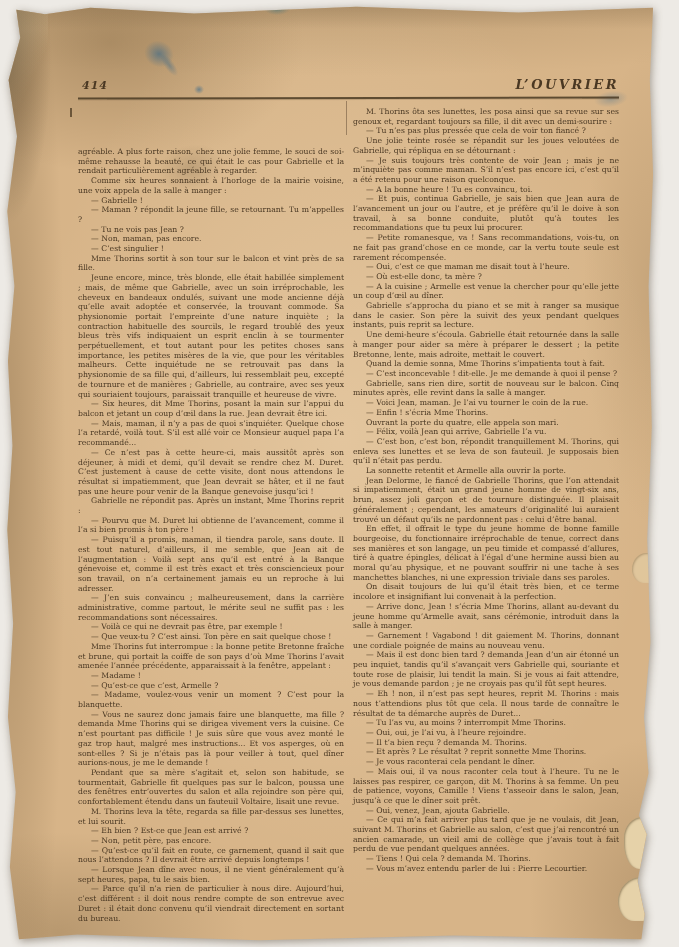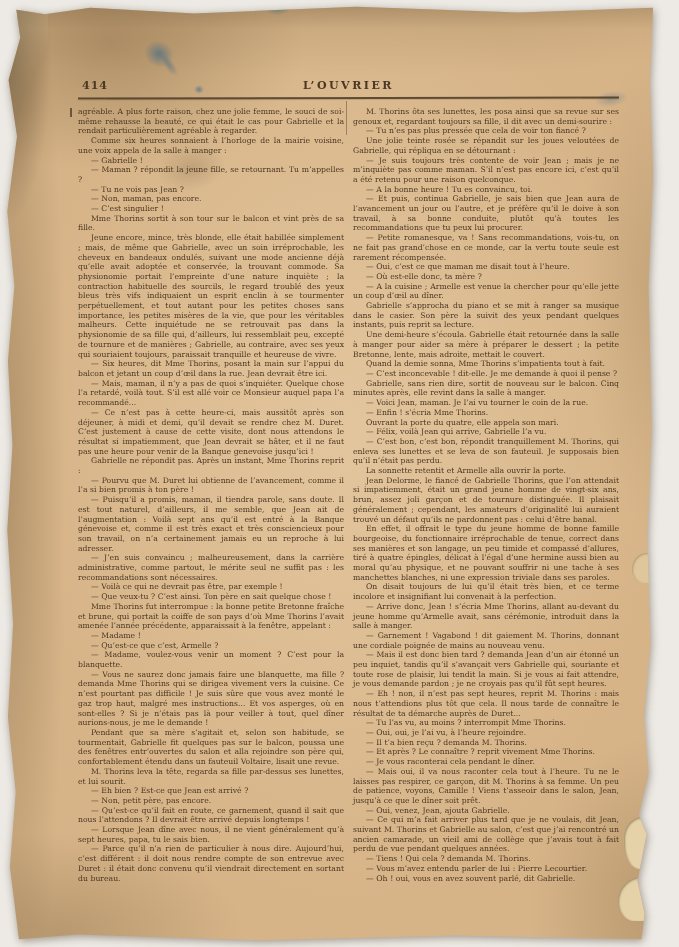--- a/index.html
+++ b/index.html
@@ -51,33 +51,33 @@
   .stain-b4{left:258px;top:-2px;width:26px;height:12px;
     background:radial-gradient(closest-side, rgba(40,110,130,.45), rgba(40,110,130,0));}
   .stain-g1{left:150px;top:140px;width:70px;height:46px;transform:rotate(-12deg);
     background:radial-gradient(closest-side, rgba(90,75,50,.22), rgba(90,75,50,0));}
   .tear{position:absolute;background:var(--paper-light,#e6d2a9);
     box-shadow:inset 1px 1px 2px rgba(90,70,40,.5);}
   .tear-r1{left:618px;top:812px;width:34px;height:52px;border-radius:55% 0 0 45%/40% 0 0 50%;}
   .tear-r2{left:612px;top:872px;width:40px;height:44px;border-radius:60% 0 0 40%/55% 0 0 45%;}
   .tear-r3{left:626px;top:548px;width:26px;height:30px;border-radius:60% 0 0 50%;opacity:.6;}
   .content{position:absolute;left:72px;top:62px;width:541px;color:var(--ink,#4a3823);}
-  .page-header{position:relative;height:30px;}
+  .page-header{position:relative;height:30px;font-style:italic;}
   .page-number{position:absolute;left:4px;bottom:5px;font-weight:bold;font-size:11px;letter-spacing:1px;}
-  .journal-title{position:absolute;left:0;right:0;bottom:5px;text-align:center;font-weight:bold;
-    font-size:11px;letter-spacing:2.5px;}
+  .journal-title{position:absolute;left:0;right:0;bottom:5px;text-align:right;font-weight:bold;
+    font-size:13px;letter-spacing:2.5px;}
   .header-rule{border-top:2px solid rgba(72,56,34,.85);transform:rotate(-0.12deg);
     box-shadow:0 1px 0 rgba(72,56,34,.15);}
   .col-divider{position:absolute;left:268px;top:34px;width:1px;height:34px;background:rgba(80,60,40,.45);}
   .margin-tick{position:absolute;left:-8px;top:41px;width:2px;height:9px;background:rgba(70,52,30,.7);}
   .columns{display:flex;gap:9px;margin-top:8px;}
   .col{width:266px;text-align:justify;font-size:7.7px;line-height:9.7px;
     hyphens:auto;-webkit-hyphens:auto;word-spacing:.02em;}
   .para{margin:0;text-indent:13px;}
-  .para.noindent{text-indent:0;}
+  .para.noindent{text-indent:0;margin-top:40px;}
 </style>
 </head>
 <body>
 
 <div class="scan-vignette"></div>
 
 <div class="paper-wrap">
   <div class="paper">
     <div class="corner-chip"></div>
     <div class="corner-dark"></div>
@@ -157,25 +157,24 @@
             <p class="para">Jean Delorme, le fiancé de Gabrielle Thorins, que l’on attendait si impatiemment, était un grand jeune homme de vingt-six ans, brun, assez joli garçon et de tournure distinguée. Il plaisait généralement ; cependant, les amateurs d’originalité lui auraient trouvé un défaut qu’ils ne pardonnent pas : celui d’être banal.</p>
             <p class="para">En effet, il offrait le type du jeune homme de bonne famille bourgeoise, du fonctionnaire irréprochable de tenue, correct dans ses manières et son langage, un peu timide et compassé d’allures, tiré à quatre épingles, délicat à l’égal d’une hermine aussi bien au moral qu’au physique, et ne pouvant souffrir ni une tache à ses manchettes blanches, ni une expression triviale dans ses paroles.</p>
             <p class="para">On disait toujours de lui qu’il était très bien, et ce terme incolore et insignifiant lui convenait à la perfection.</p>
             <p class="para">— Arrive donc, Jean ! s’écria Mme Thorins, allant au-devant du jeune homme qu’Armelle avait, sans cérémonie, introduit dans la salle à manger.</p>
             <p class="para">— Garnement ! Vagabond ! dit gaiement M. Thorins, donnant une cordiale poignée de mains au nouveau venu.</p>
             <p class="para">— Mais il est donc bien tard ? demanda Jean d’un air étonné un peu inquiet, tandis qu’il s’avançait vers Gabrielle qui, souriante et toute rose de plaisir, lui tendit la main. Si je vous ai fait attendre, je vous demande pardon ; je ne croyais pas qu’il fût sept heures.</p>
             <p class="para">— Eh ! non, il n’est pas sept heures, reprit M. Thorins : mais nous t’attendions plus tôt que cela. Il nous tarde de connaître le résultat de ta démarche auprès de Duret...</p>
             <p class="para">— Tu l’as vu, au moins ? interrompit Mme Thorins.</p>
             <p class="para">— Oui, oui, je l’ai vu, à l’heure rejoindre.</p>
             <p class="para">— Il t’a bien reçu ? demanda M. Thorins.</p>
-            <p class="para">— Et après ? Le connaître ? reprit vivement Mme Thorins.</p>
+            <p class="para">— Et après ? Le résultat ? reprit sonnette Mme Thorins.</p>
             <p class="para">— Je vous raconterai cela pendant le dîner.</p>
             <p class="para">— Mais oui, il va nous raconter cela tout à l’heure. Tu ne le laisses pas respirer, ce garçon, dit M. Thorins à sa femme. Un peu de patience, voyons, Camille ! Viens t’asseoir dans le salon, Jean, jusqu’à ce que le dîner soit prêt.</p>
             <p class="para">— Oui, venez, Jean, ajouta Gabrielle.</p>
             <p class="para">— Ce qui m’a fait arriver plus tard que je ne voulais, dit Jean, suivant M. Thorins et Gabrielle au salon, c’est que j’ai rencontré un ancien camarade, un vieil ami de collège que j’avais tout à fait perdu de vue pendant quelques années.</p>
             <p class="para">— Tiens ! Qui cela ? demanda M. Thorins.</p>
             <p class="para">— Vous m’avez entendu parler de lui : Pierre Lecourtier.</p>
-            <p class="para">— Oh ! oui, vous en avez souvent parlé, dit Gabrielle.</p>
           </div>
       </div>
     </div>
   </div>
 </div>
 
 </body></html>

